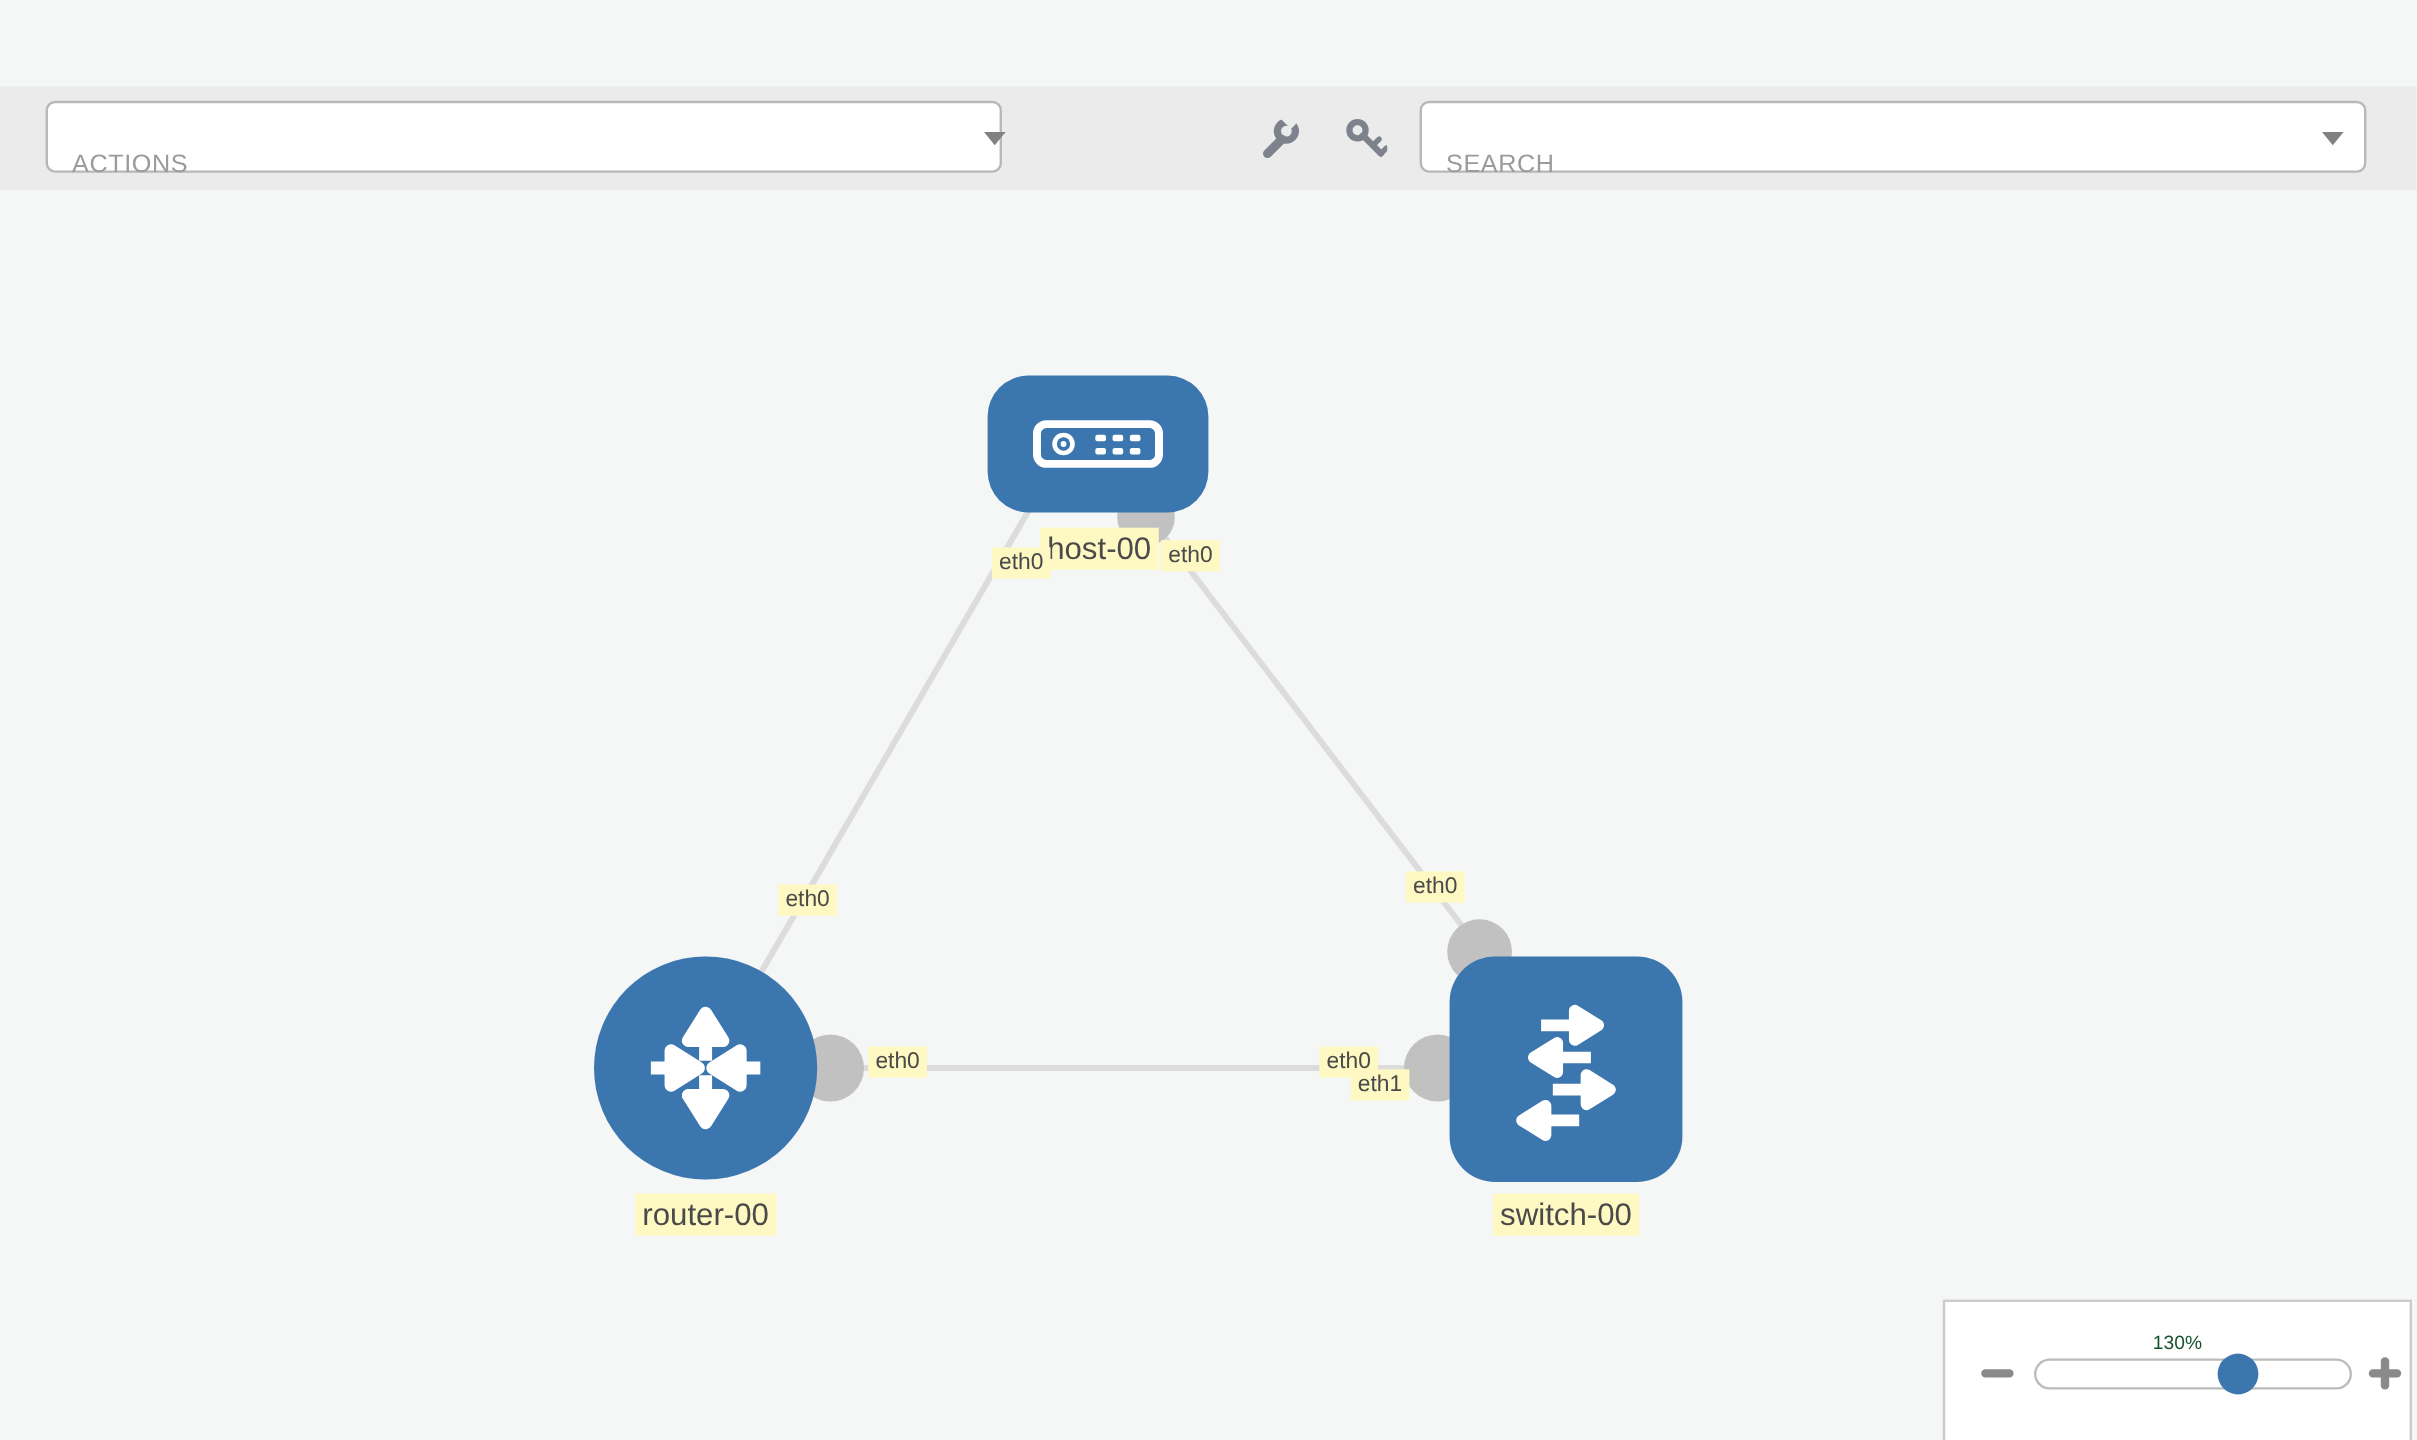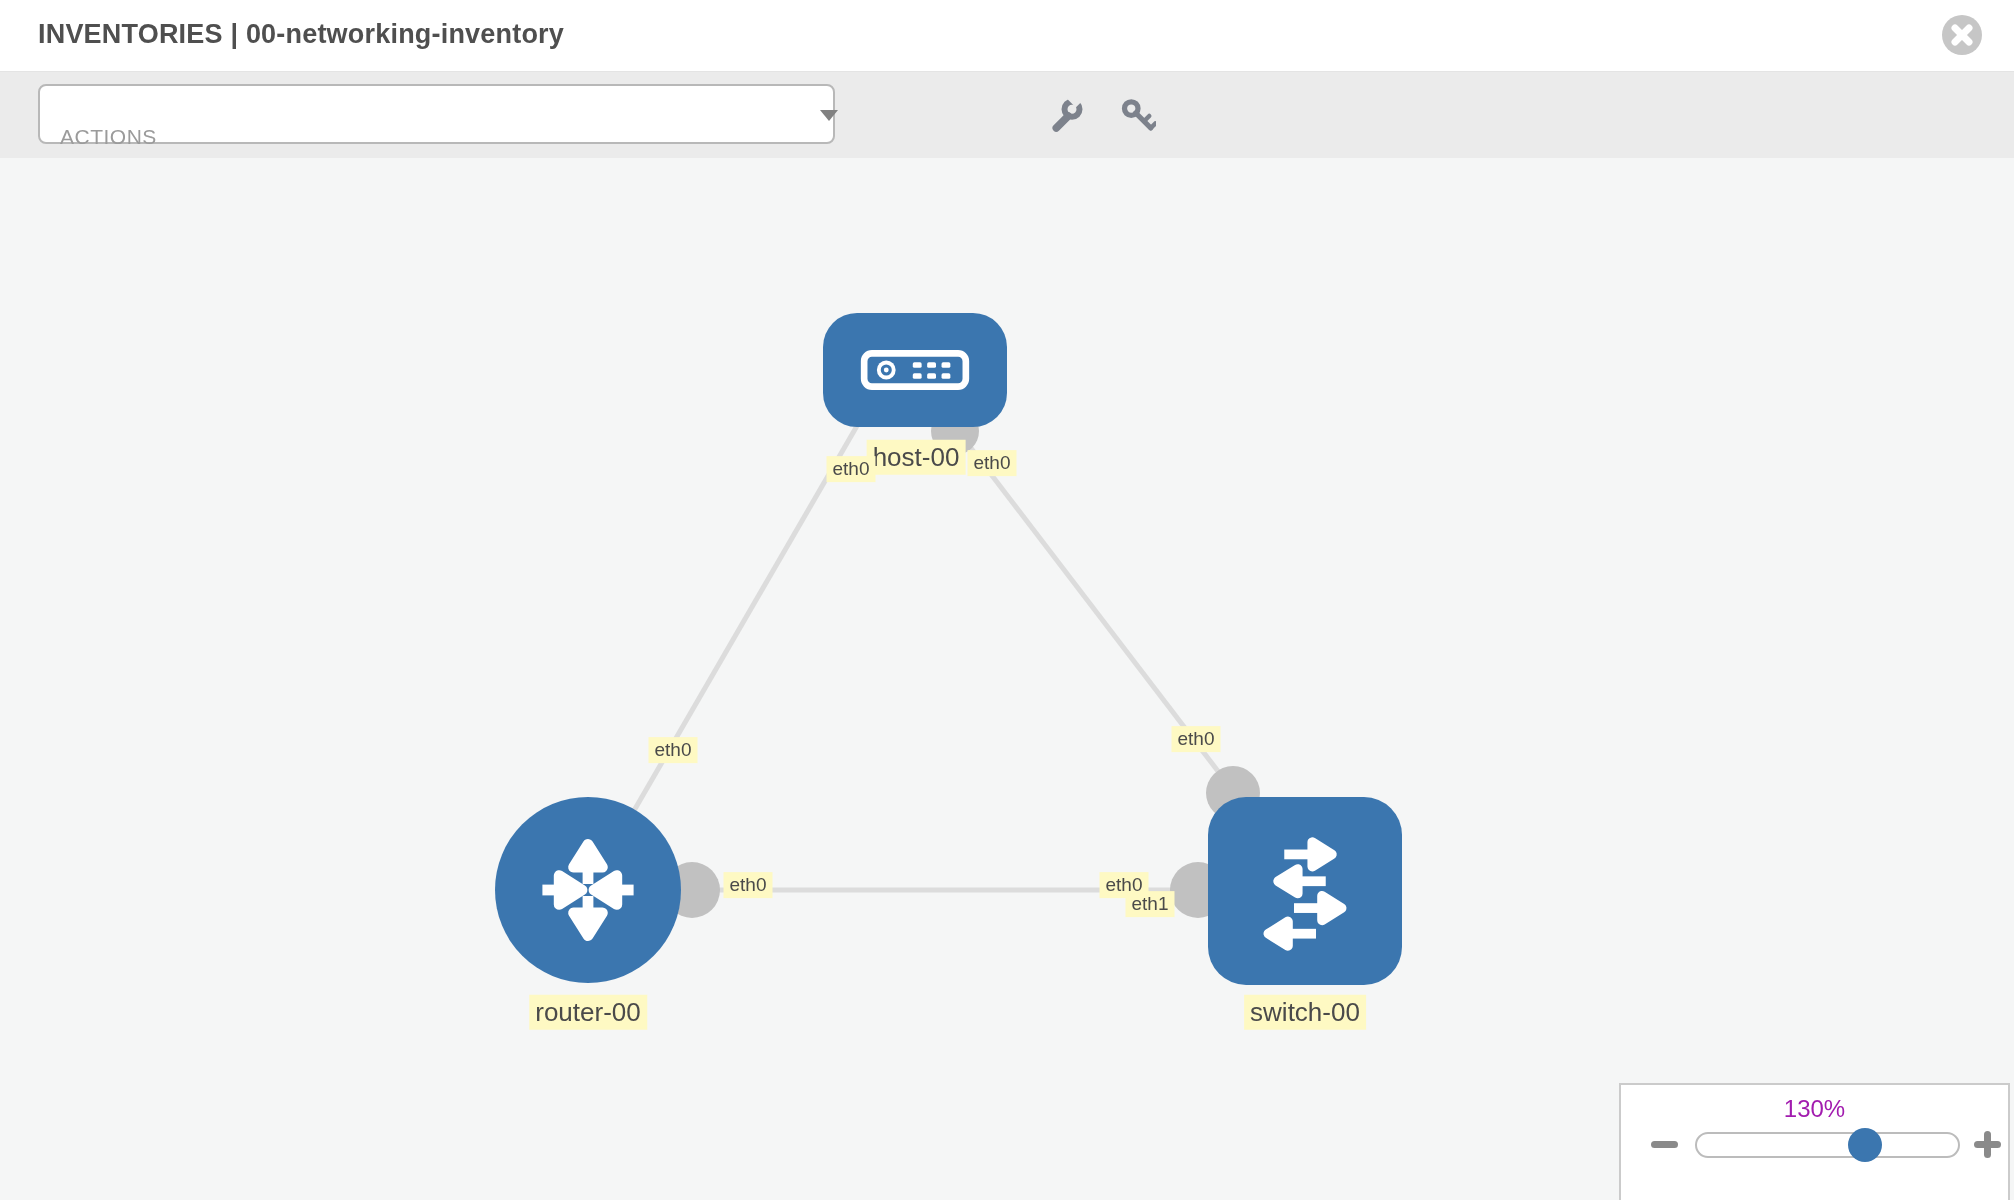--- a/index.html
+++ b/index.html
@@ -53,50 +53,39 @@
     white-space:nowrap;padding:1px 6px;line-height:1.25;
   }
   .chip-name{font-size:26px;}
   .chip-if{font-size:19px;}
   
   .zoom-panel{
     position:absolute;left:1619px;top:925px;width:391px;height:120px;background:#ffffff;
     border:2px solid #cbcbcb;box-sizing:border-box;
   }
   .zoom-value{
-    position:absolute;left:50%;top:10px;transform:translateX(-50%);
-    font-size:24px;color:#a21caf;
+    position:absolute;left:50%;top:26px;transform:translateX(-50%);
+    font-size:16px;color:#14532d;
   }
   .zoom-minus,.zoom-plus-h{position:absolute;width:27px;height:7px;border-radius:4px;background:#8a8a8a;}
   .zoom-plus-v{position:absolute;width:7px;height:27px;border-radius:4px;background:#8a8a8a;}
   .zoom-track{
     position:absolute;left:74px;top:47px;width:265px;height:26px;background:#ffffff;
     border:2px solid #bcbcbc;border-radius:14px;box-sizing:border-box;cursor:pointer;
   }
   .zoom-thumb{
     position:absolute;left:227px;top:43px;width:34px;height:34px;border-radius:50%;
     background:#3b76af;cursor:grab;
   }
 </style>
 </head>
 <body>
 
 <div id="app">
 
-  <div class="header">
-    <div class="header-title">INVENTORIES | 00-networking-inventory</div>
-    <div class="close-btn">
-      <span>
-        <svg width="40" height="40" viewBox="0 0 40 40">
-          <line x1="13" y1="13" x2="27" y2="27" stroke="#ffffff" stroke-width="7" stroke-linecap="round"></line>
-          <line x1="27" y1="13" x2="13" y2="27" stroke="#ffffff" stroke-width="7" stroke-linecap="round"></line>
-        </svg>
-      </span>
-    </div>
-  </div>
 
   <div class="toolbar">
 
     <div class="select-box" style="left:38px;width:797px;">
       <div class="select-label">ACTIONS</div>
       <div class="caret" style="left:780px;"></div>
     </div>
 
     <div class="tool-icon" style="left:1048px;">
       <span>
@@ -112,20 +101,24 @@
       <span>
         <svg width="36" height="36" viewBox="0 0 48 48">
           <circle cx="15" cy="14" r="9" fill="none" stroke="#7d828c" stroke-width="7"></circle>
           <line x1="21" y1="20" x2="41" y2="40" stroke="#7d828c" stroke-width="7" stroke-linecap="round"></line>
           <line x1="32" y1="31" x2="39" y2="24" stroke="#7d828c" stroke-width="6" stroke-linecap="round"></line>
           <line x1="41" y1="40" x2="47" y2="34" stroke="#7d828c" stroke-width="6" stroke-linecap="round"></line>
         </svg>
       </span>
     </div>
 
+    <div class="select-box" style="left:1183px;width:789px;">
+      <div class="select-label">SEARCH</div>
+      <div class="caret" style="left:750px;"></div>
+    </div>
   </div>
 
   <div class="canvas">
 
     <svg class="links" width="2014" height="1042" viewBox="0 158 2014 1042">
 
       <line x1="588" y1="890" x2="872" y2="400" stroke="#dcdcdc" stroke-width="5"></line>
       <line x1="948" y1="418" x2="1240" y2="800" stroke="#dcdcdc" stroke-width="5"></line>
       <line x1="588" y1="890" x2="1305" y2="890" stroke="#dcdcdc" stroke-width="5"></line>
 

